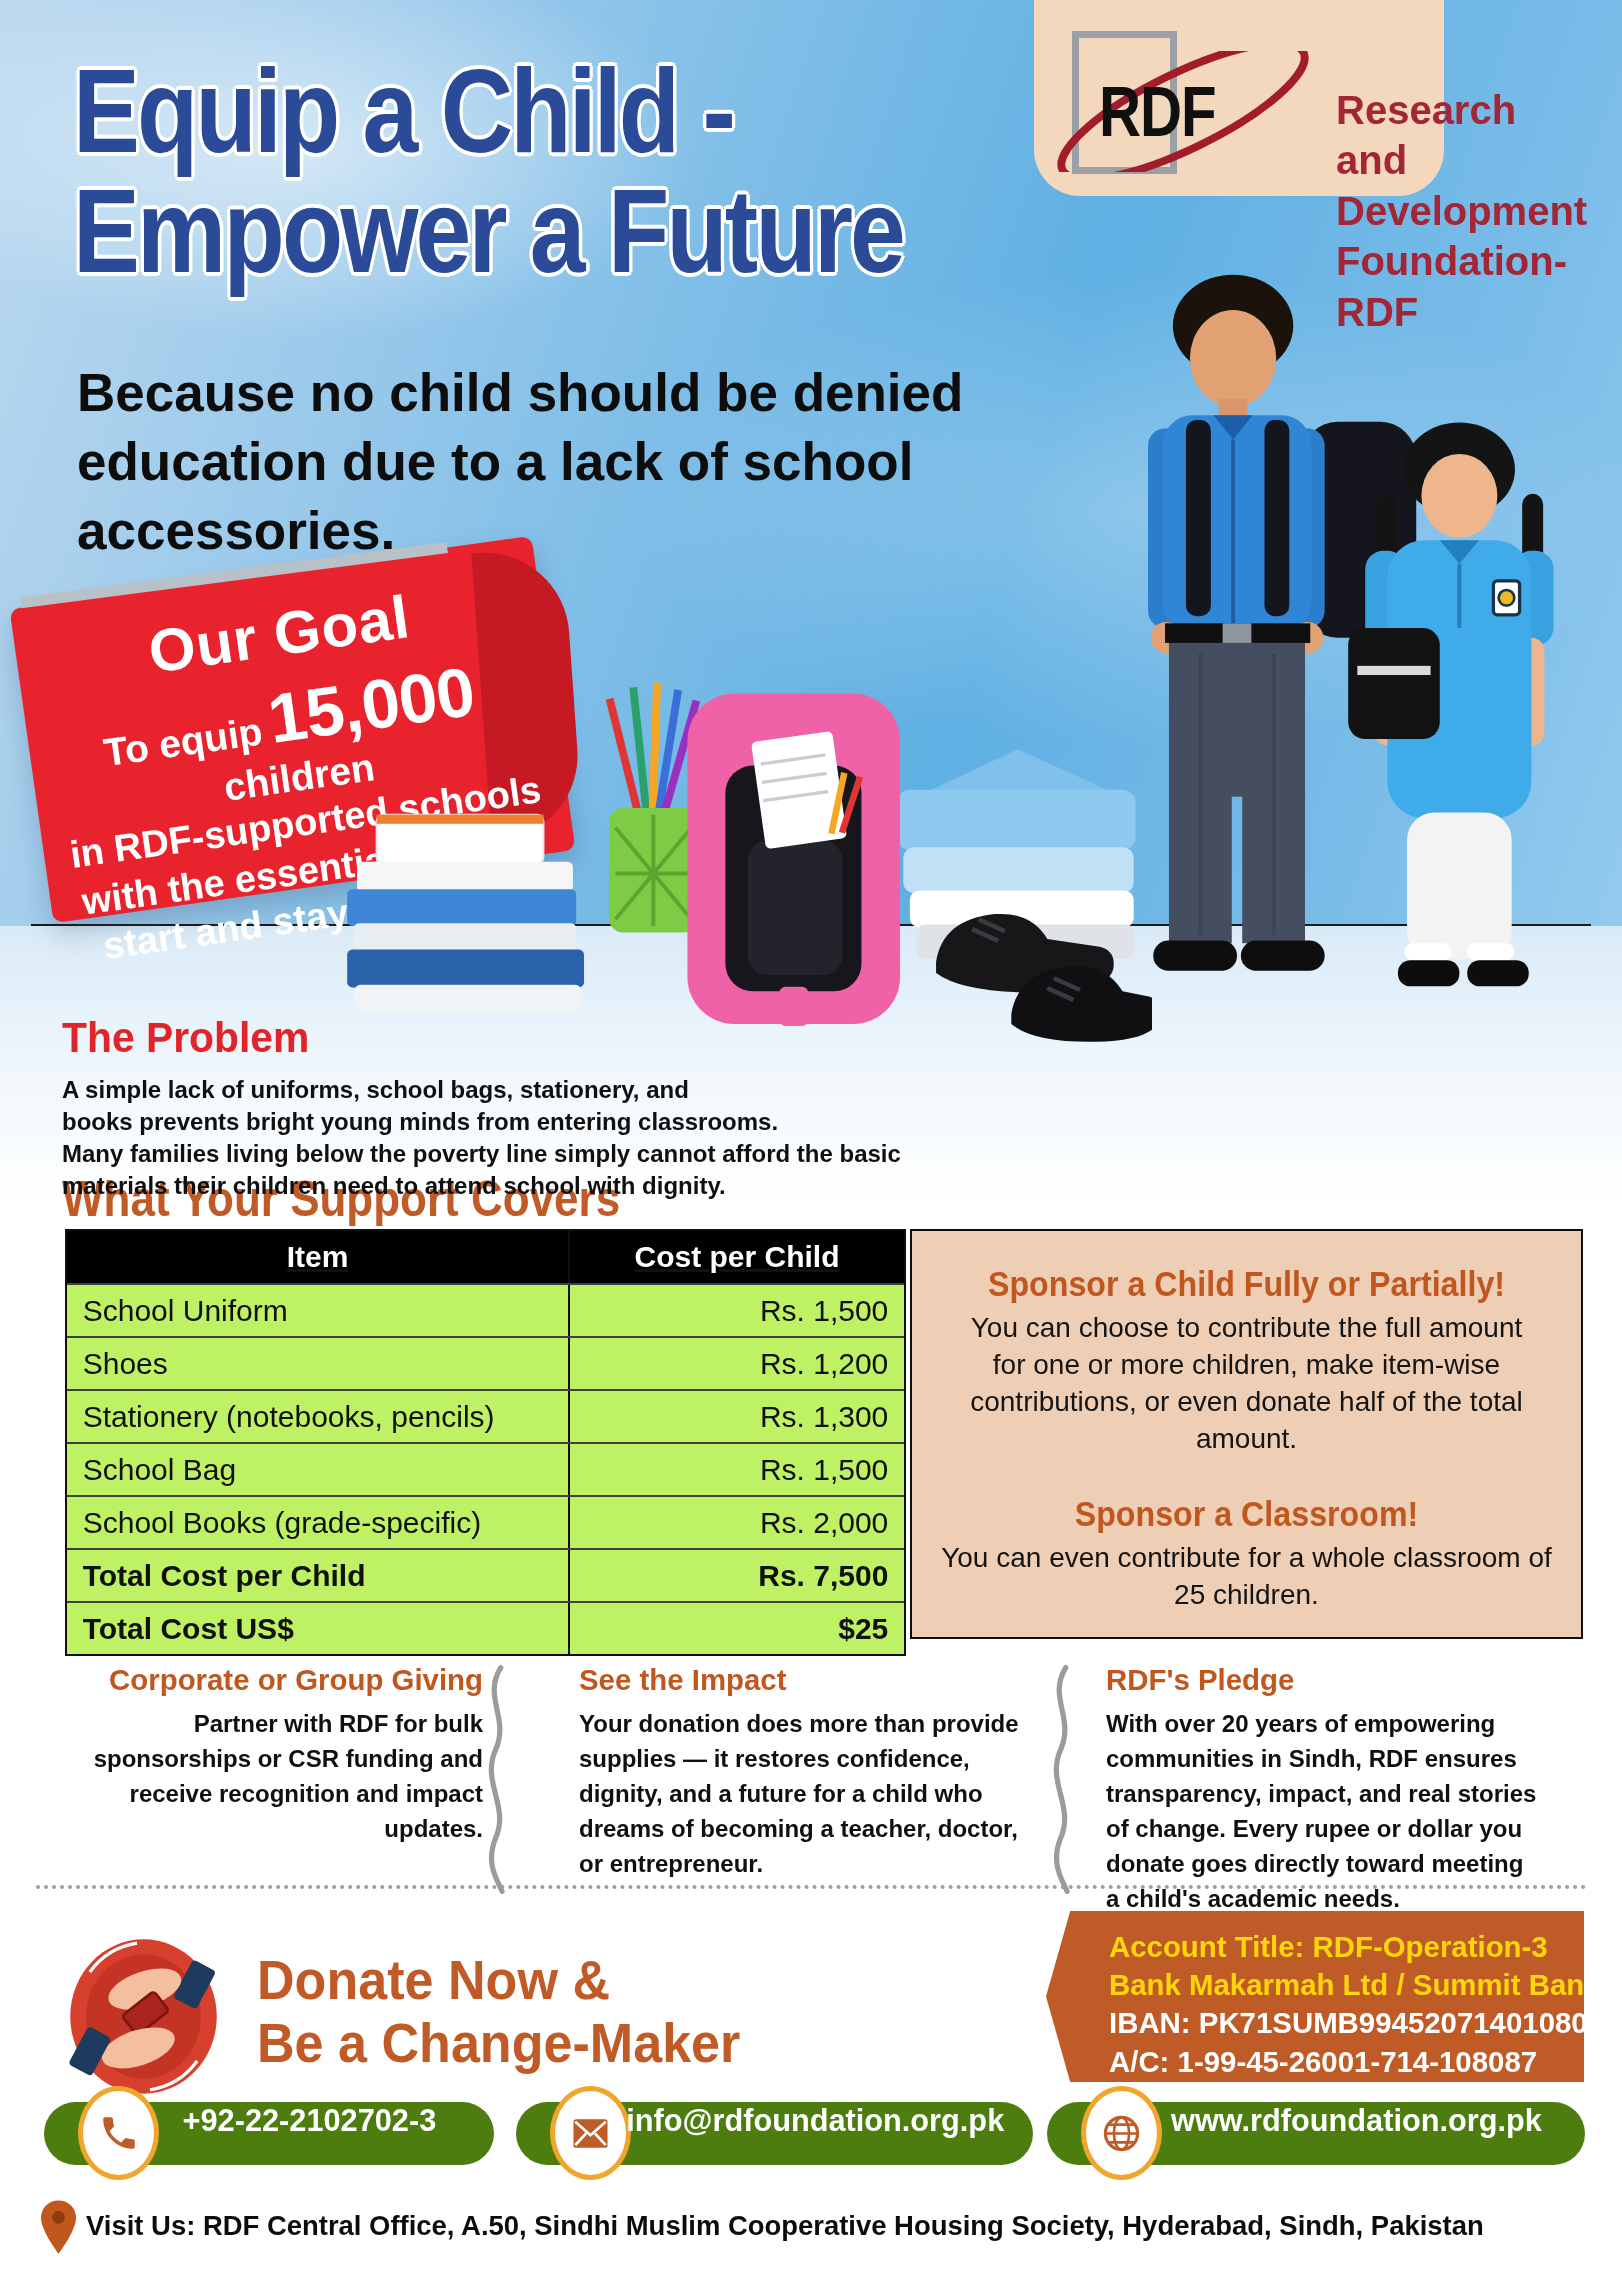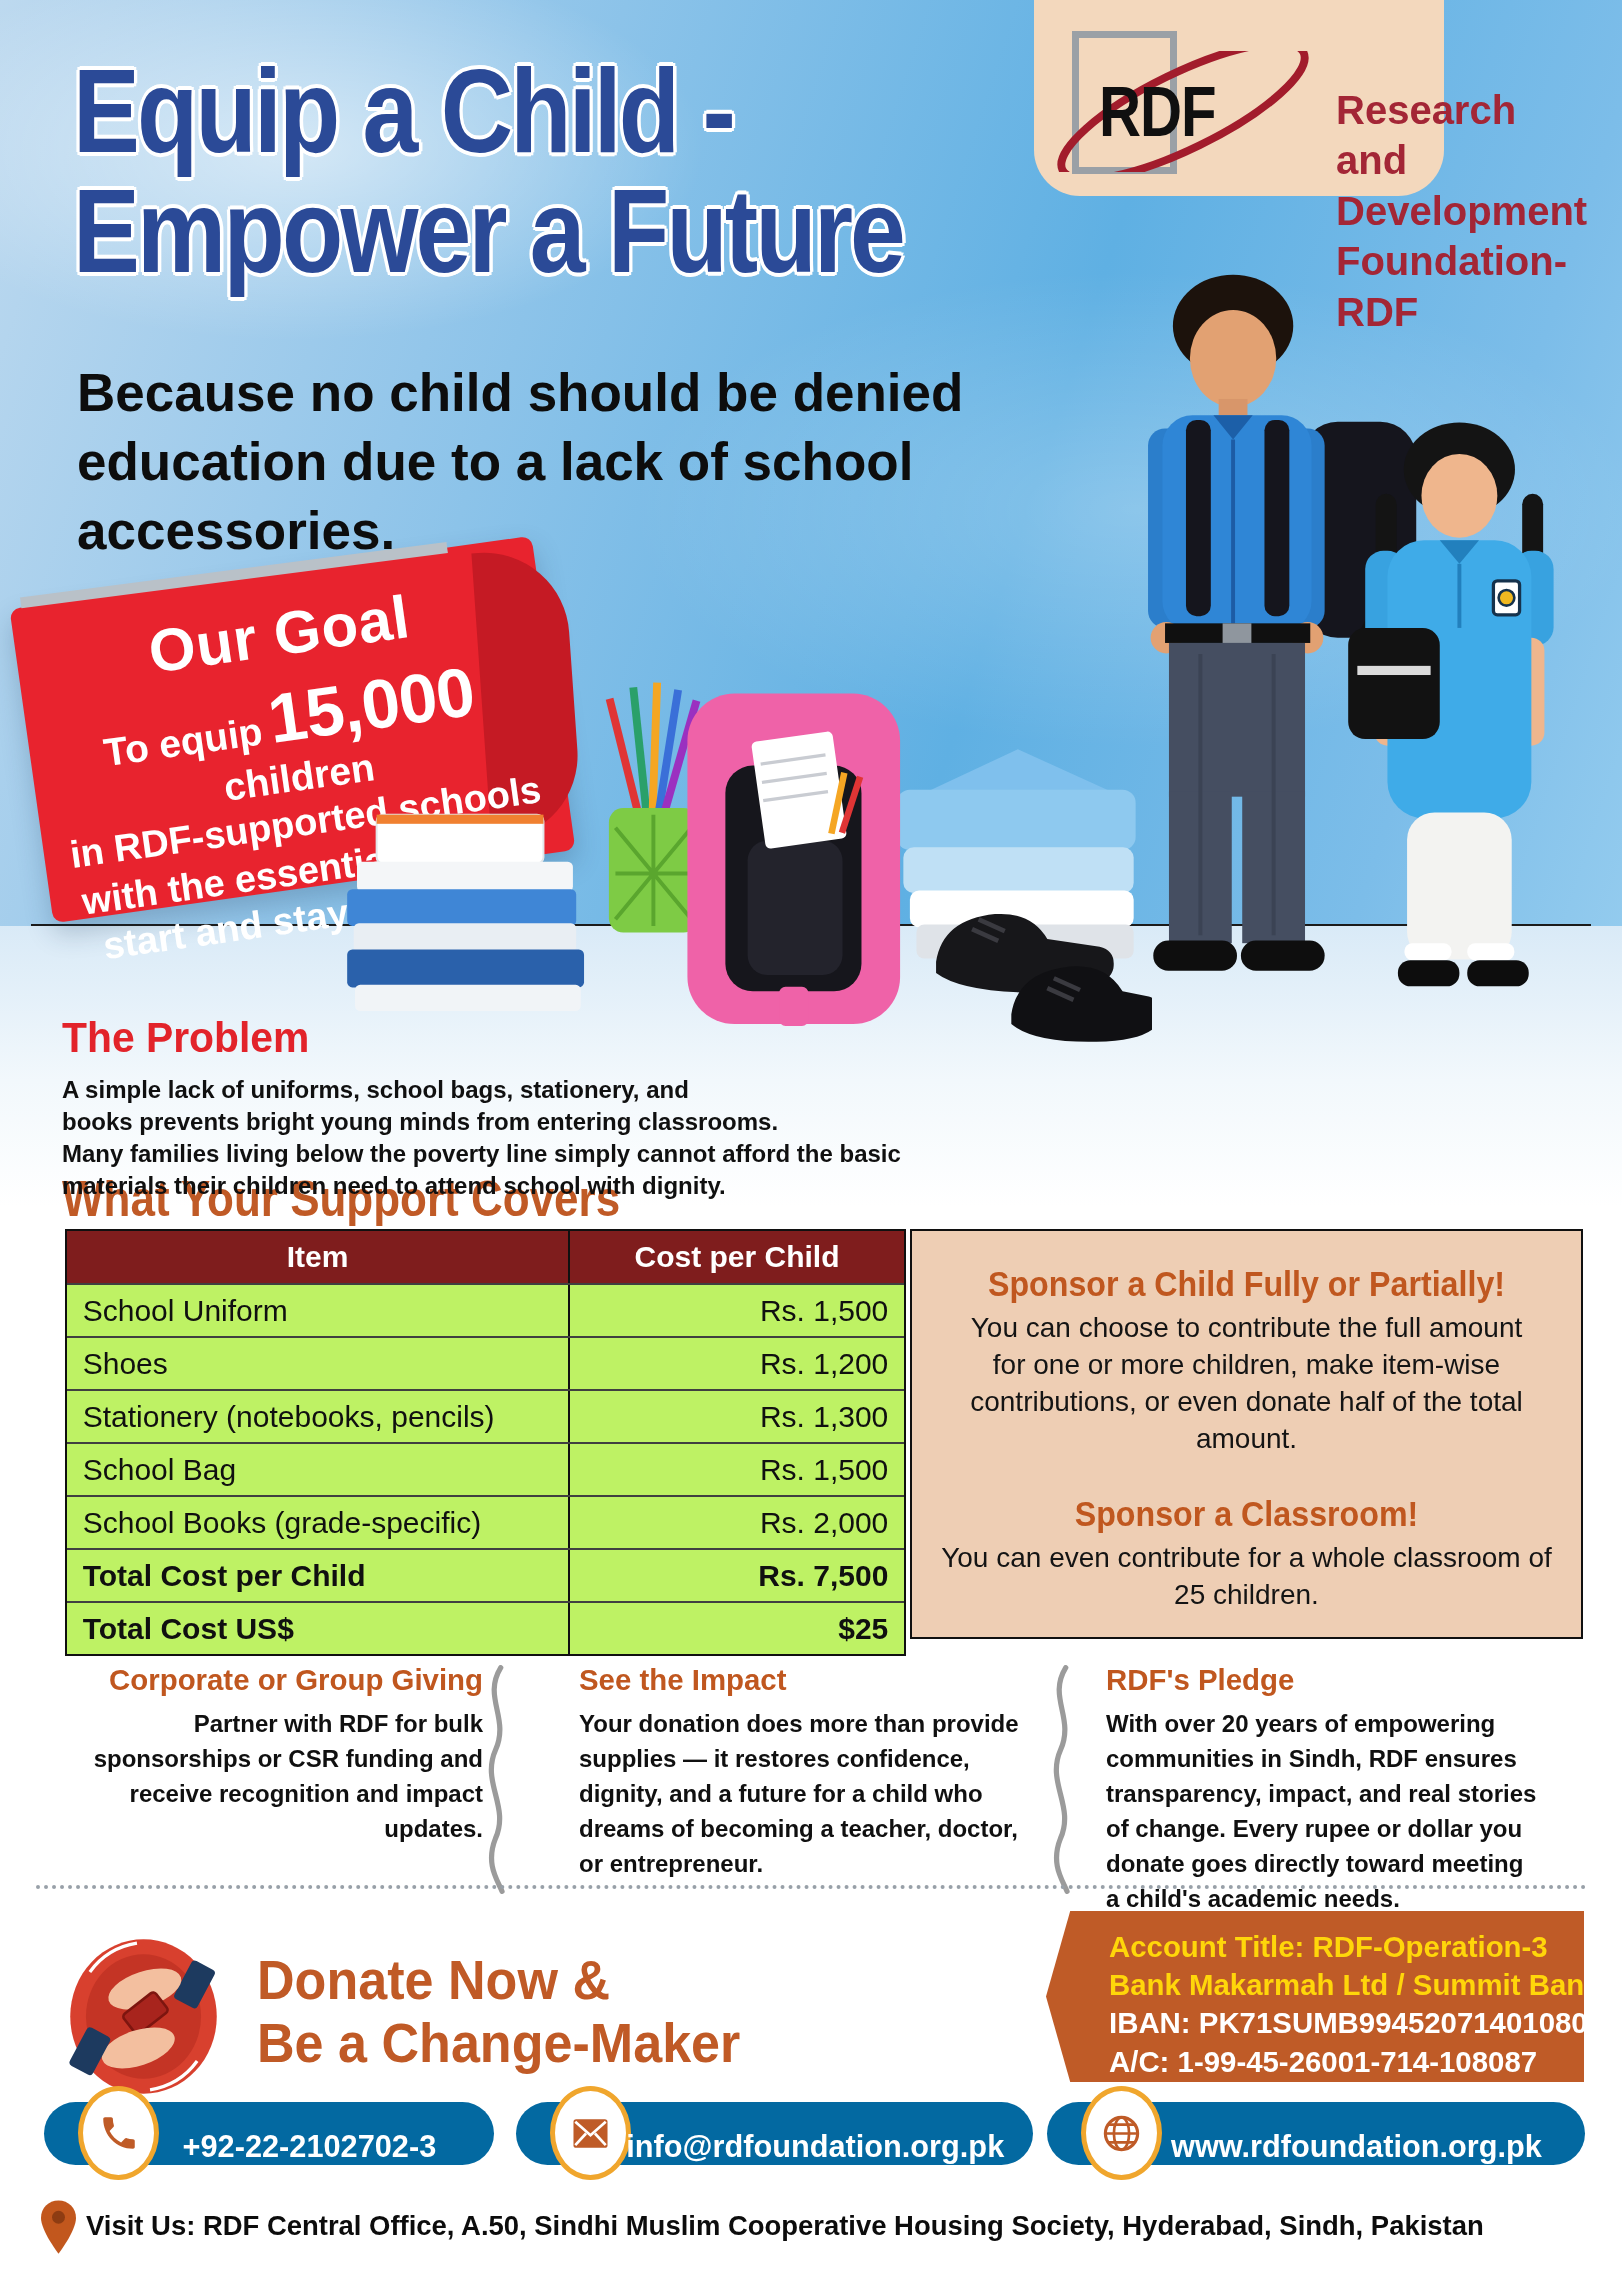--- a/index.html
+++ b/index.html
@@ -87,21 +87,21 @@
   
   .support-heading {
     position:absolute; left:62px; top:1170px; font-size:50px; font-weight:bold; color:#c05a26;
     transform:scaleX(.88); transform-origin:left; white-space:nowrap;
   }
   .cost-table {
     position:absolute; left:65px; top:1229px; width:841px;
     border:2px solid #101010; border-collapse:collapse;
   }
   .tr { display:grid; grid-template-columns:501px 1fr; border-top:2px solid #404040; background:#bef264; }
-  .tr:first-child { border-top:none; background:#7f1d1d; }
+  .tr:first-child { border-top:none; background:#000000;text-decoration:underline; }
   .th { color:#fff; font-weight:bold; font-size:30px; text-align:center; padding:9.2px 0; }
   .th:last-child, .td:last-child { border-left:2px solid #101010; }
   .td { font-size:30px; color:#101010; padding:8.5px 15.7px; }
   .td.cost { text-align:right; }
   .tr.total .td { font-weight:bold; }
 
   
   .panel {
     position:absolute; left:910px; top:1229px; width:673px; height:410px;
     background:#eeceb4; border:2px solid #101010; text-align:center; padding:0 7px;
@@ -136,22 +136,22 @@
   .account-box {
     position:absolute; left:1046px; top:1911px; width:538px; height:171px;
     background:#bf5b27; clip-path:polygon(4.5% 0,100% 0,100% 100%,4.5% 100%,0 50%);
     padding:17px 13px 0 63px;
   }
   .account-box div { font-size:29.4px; font-weight:bold; line-height:1.3; white-space:nowrap; }
   .acct-y { color:#ffd60a; } .acct-w { color:#ffffff; }
 
   
   .pill {
-    position:absolute; top:2102px; height:63px; background:#0369a1; border-radius:34px;
-    display:flex; align-items:flex-end; justify-content:center;
+    position:absolute; top:2102px; height:63px; background:#4d7c0f; border-radius:34px;
+    display:flex; align-items:flex-start; justify-content:center;
   }
   .pill-phone { left:44px;  width:450px; }
   .pill-email { left:516px; width:517px; }
   .pill-web   { left:1047px; width:538px; }
   .pill-label {
     color:#fff; font-weight:bold; font-size:32px; padding-left:85px; white-space:nowrap;
     transform:scaleX(.96);
   }
   .pill-badge {
     position:absolute; left:34px; top:-15.7px; width:81px; height:94px;

